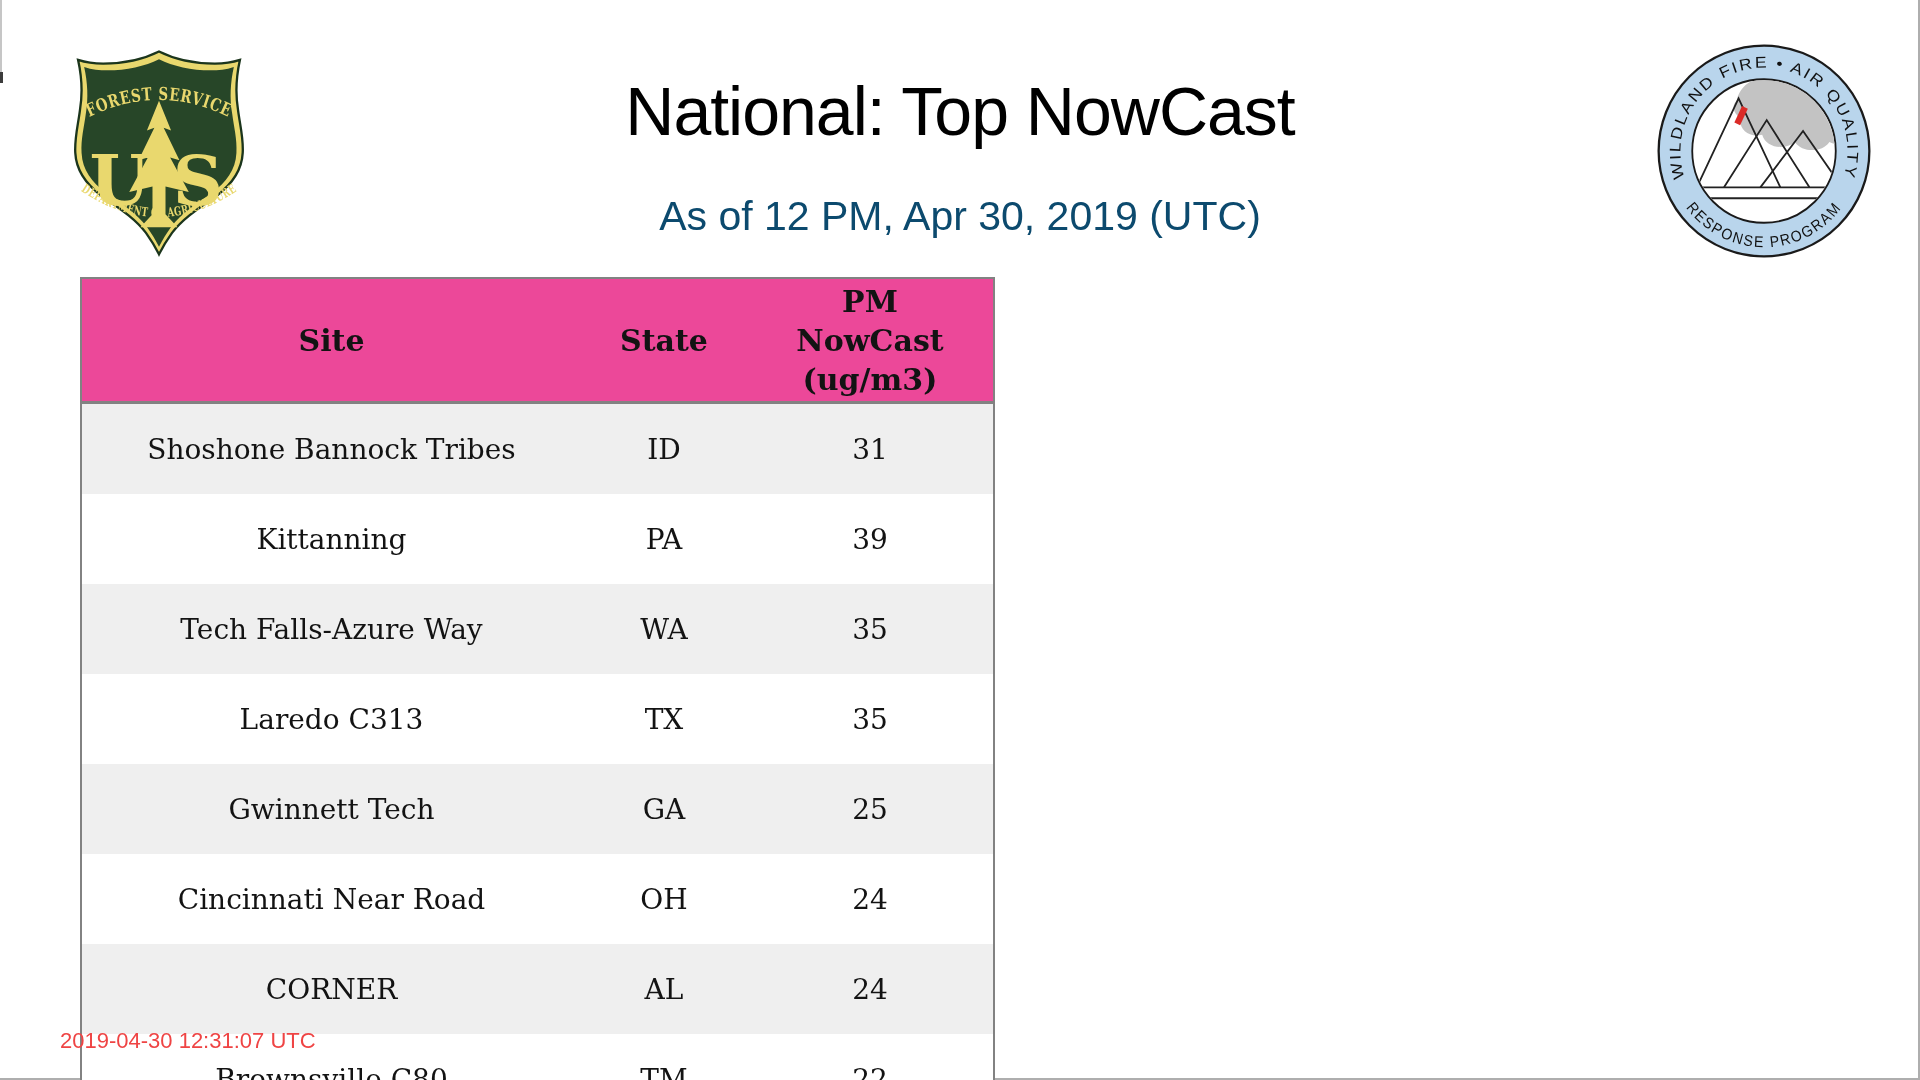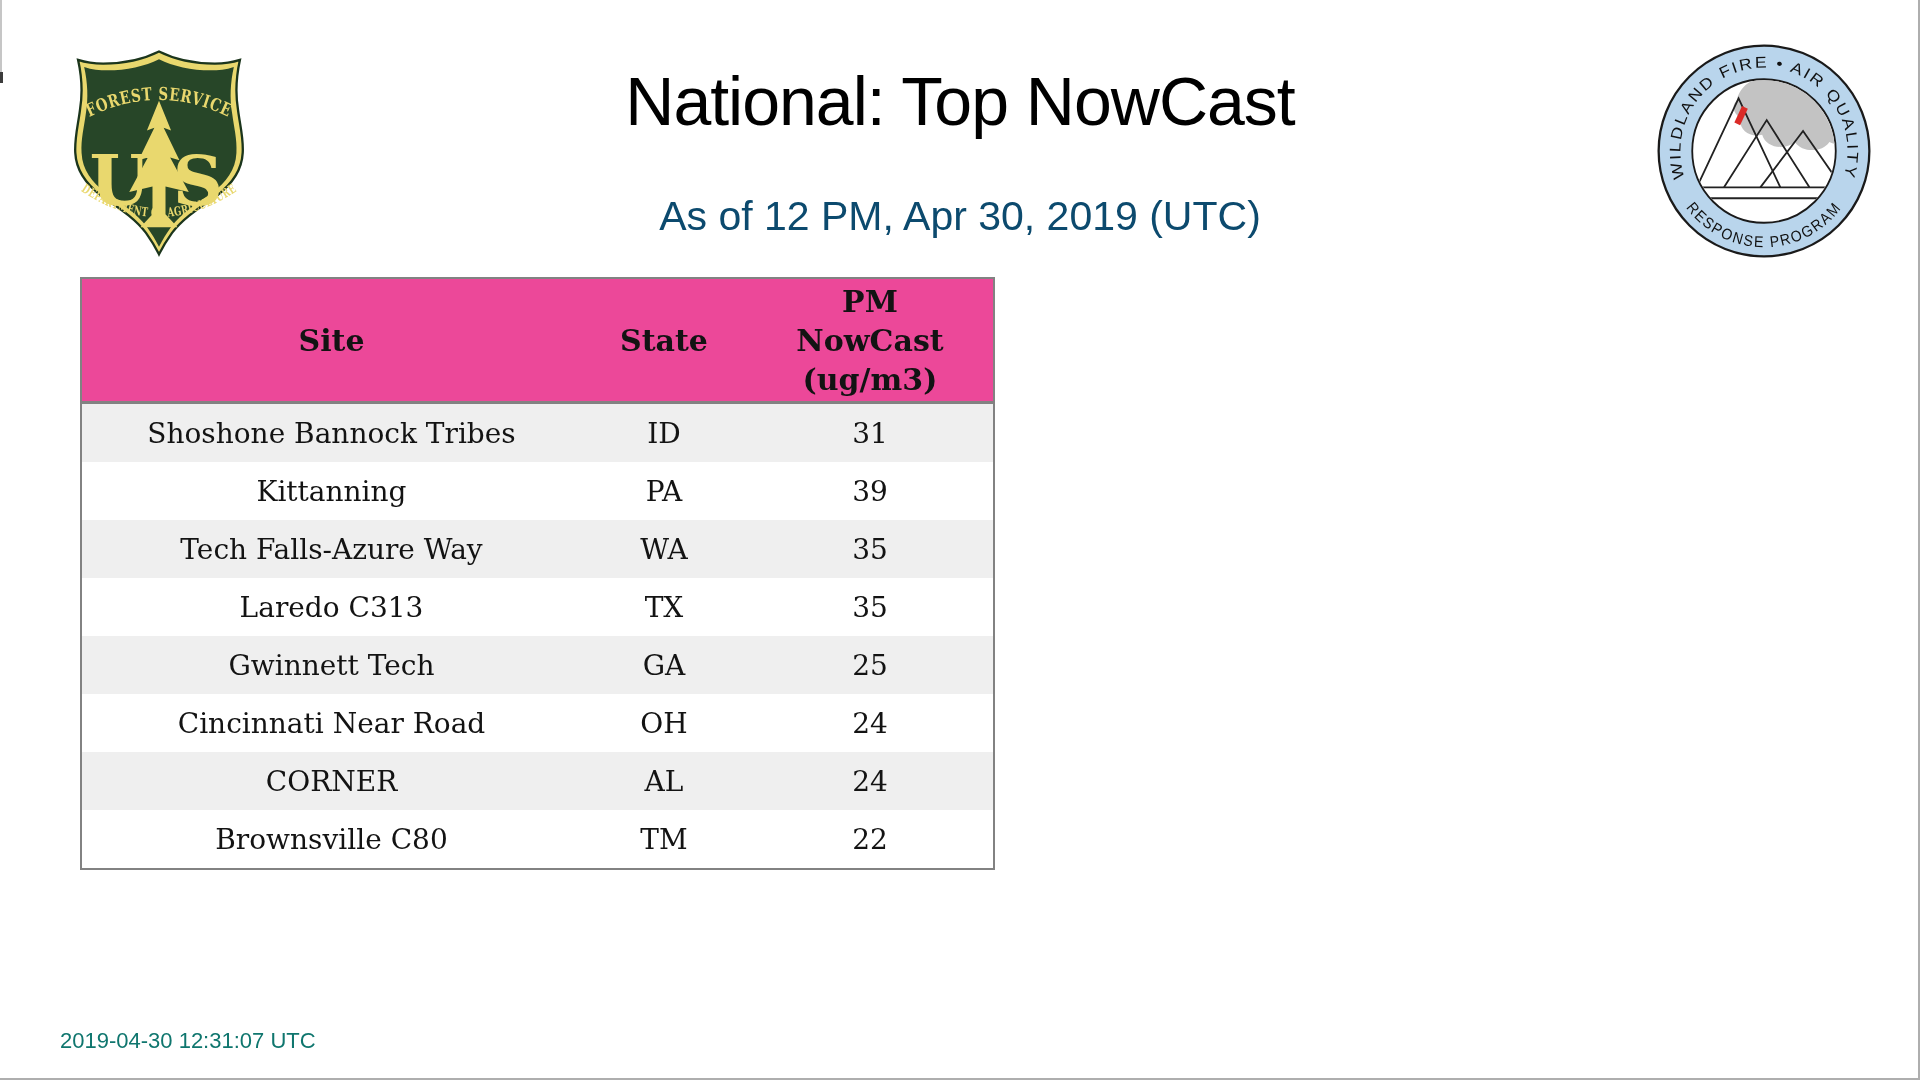--- a/index.html
+++ b/index.html
@@ -5,45 +5,45 @@
   html,body{margin:0;padding:0;}
   body{
     position:relative;width:1920px;height:1080px;background:#ffffff;
     font-family:"Liberation Sans",sans-serif;overflow:hidden;color:#000;
   }
   .frame{position:absolute;top:0;left:0;right:0;bottom:0;
     border-right:2px solid #aeaeae;border-bottom:2px solid #aeaeae;pointer-events:none;}
   .edge-line{position:absolute;left:0;top:0;width:2px;height:72px;background:#c6c6c6;}
   .edge-tick{position:absolute;left:0;top:72px;width:3px;height:11px;background:#3c3c3c;}
 
-  .page-title{position:absolute;top:66px;left:0;width:100%;text-align:center;
+  .page-title{position:absolute;top:76px;left:0;width:100%;text-align:center;
     font-size:68px;line-height:1.05;letter-spacing:-1px;color:#000;}
   .page-subtitle{position:absolute;top:193px;left:0;width:100%;text-align:center;
     font-size:41px;color:#0c4a6e;}
 
   .usfs-logo{position:absolute;left:66px;top:45px;}
   .aq-logo{position:absolute;left:1655px;top:42px;}
 
   table.report{
     position:absolute;left:80px;top:277px;width:913px;table-layout:fixed;
     border-collapse:collapse;border:2px solid #828282;
     font-family:"DejaVu Serif","Liberation Serif",serif;color:#131313;
   }
   table.report thead th{
     background:#ec4899;font-size:30px;font-weight:bold;height:122px;
     vertical-align:middle;text-align:center;border-bottom:3px solid #828282;
     line-height:1.3;padding:0;
   }
   table.report tbody td{
-    height:58px;font-size:28px;text-align:center;vertical-align:middle;padding:0;
+    height:58px;font-size:28px;text-align:center;vertical-align:middle;padding:16px;
   }
   table.report tbody tr:nth-child(odd){background:#efefef;}
   table.report tbody tr:nth-child(even){background:#ffffff;}
 
-  .footer-ts{position:absolute;left:60px;top:1028px;font-size:22px;color:#0f766e;}
+  .footer-ts{position:absolute;left:60px;top:1028px;font-size:22px;color:#ef4444;}
 </style>
 </head>
 <body>
 
 <div class="frame"></div>
 <div class="edge-line"></div>
 <div class="edge-tick"></div>
 
 <div class="page-title">National: Top NowCast</div>
 <div class="page-subtitle">As of 12 PM, Apr 30, 2019 (UTC)</div>

